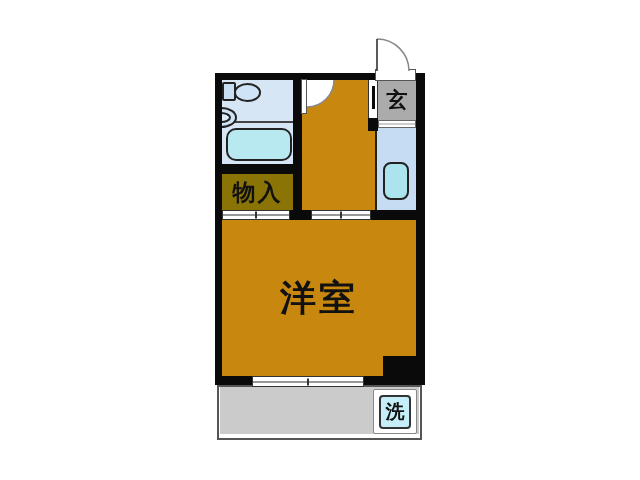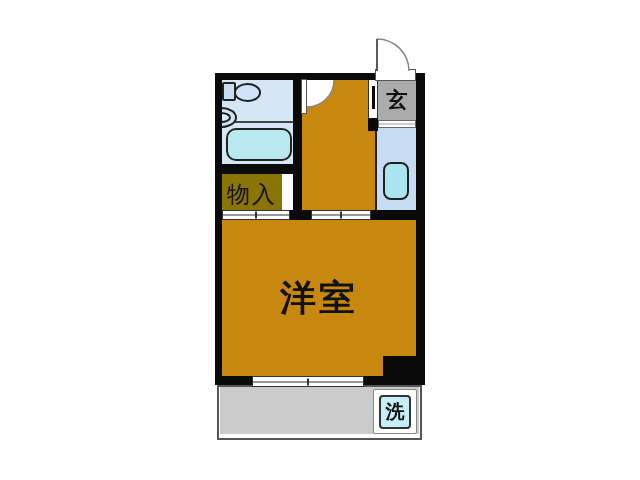--- a/index.html
+++ b/index.html
@@ -5,23 +5,23 @@
   html,body{margin:0;padding:0;background:#fff;}
   #canvas{
     position:relative;width:640px;height:480px;background:#fff;overflow:hidden;
     font-family:"Liberation Sans","DejaVu Sans",sans-serif;color:#111;
   }
   .abs{position:absolute;box-sizing:border-box;}
   
   .w{position:absolute;box-sizing:border-box;background:#0a0a0a;}
   
   .bathroom{left:222px;top:80px;width:71px;height:84px;background:#d6e6f5;}
-  .storage{left:222px;top:174px;width:60px;height:36px;background:#8a7406;
-           display:flex;align-items:flex-end;justify-content:center;
-           font-size:23px;font-weight:400;letter-spacing:2px;}
+  .storage{left:222px;top:174px;width:71px;height:36px;background:#8a7406;
+           display:flex;align-items:center;justify-content:center;
+           font-size:23px;font-weight:700;letter-spacing:2px;}
   .hallway{left:302px;top:80px;width:73px;height:130px;background:#c8870e;}
   .genkan{left:378px;top:80px;width:38px;height:40px;background:#ababab;
           display:flex;align-items:center;justify-content:center;
           font-size:21px;font-weight:600;}
   .kitchen{left:377px;top:128px;width:39px;height:82px;background:#c6dcf2;}
   .mainroom{left:222px;top:220px;width:194px;height:156px;background:#c8870e;
             display:flex;align-items:center;justify-content:center;}
   .mainroom .l1{font-size:36px;font-weight:600;letter-spacing:3px;line-height:1.15;}
   .mainroom .l2{font-size:34px;font-weight:600;letter-spacing:1px;line-height:1.1;}
   

